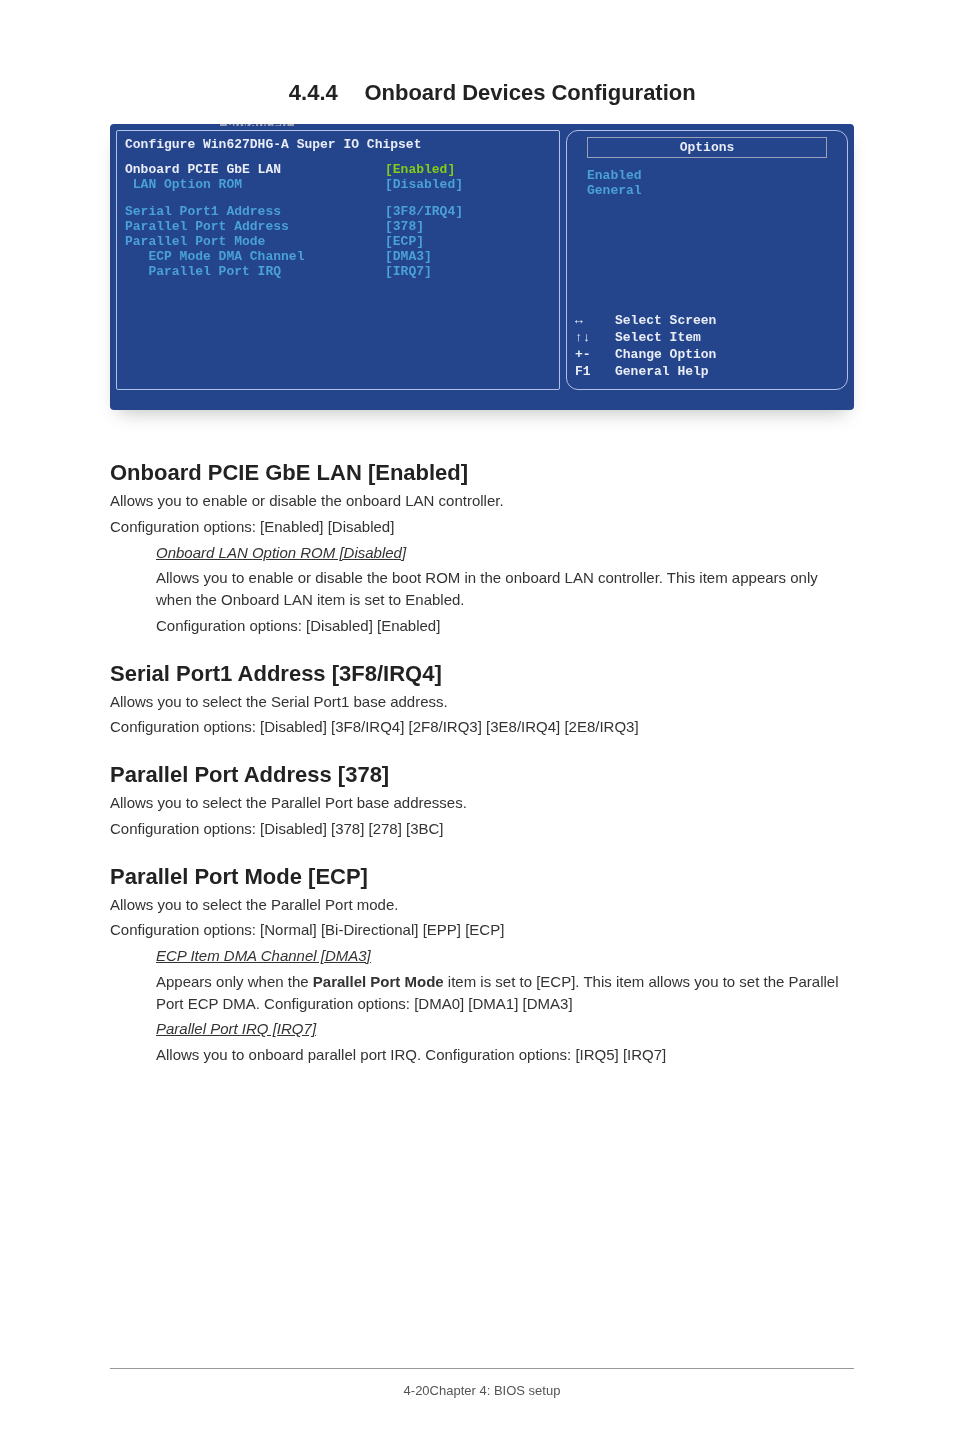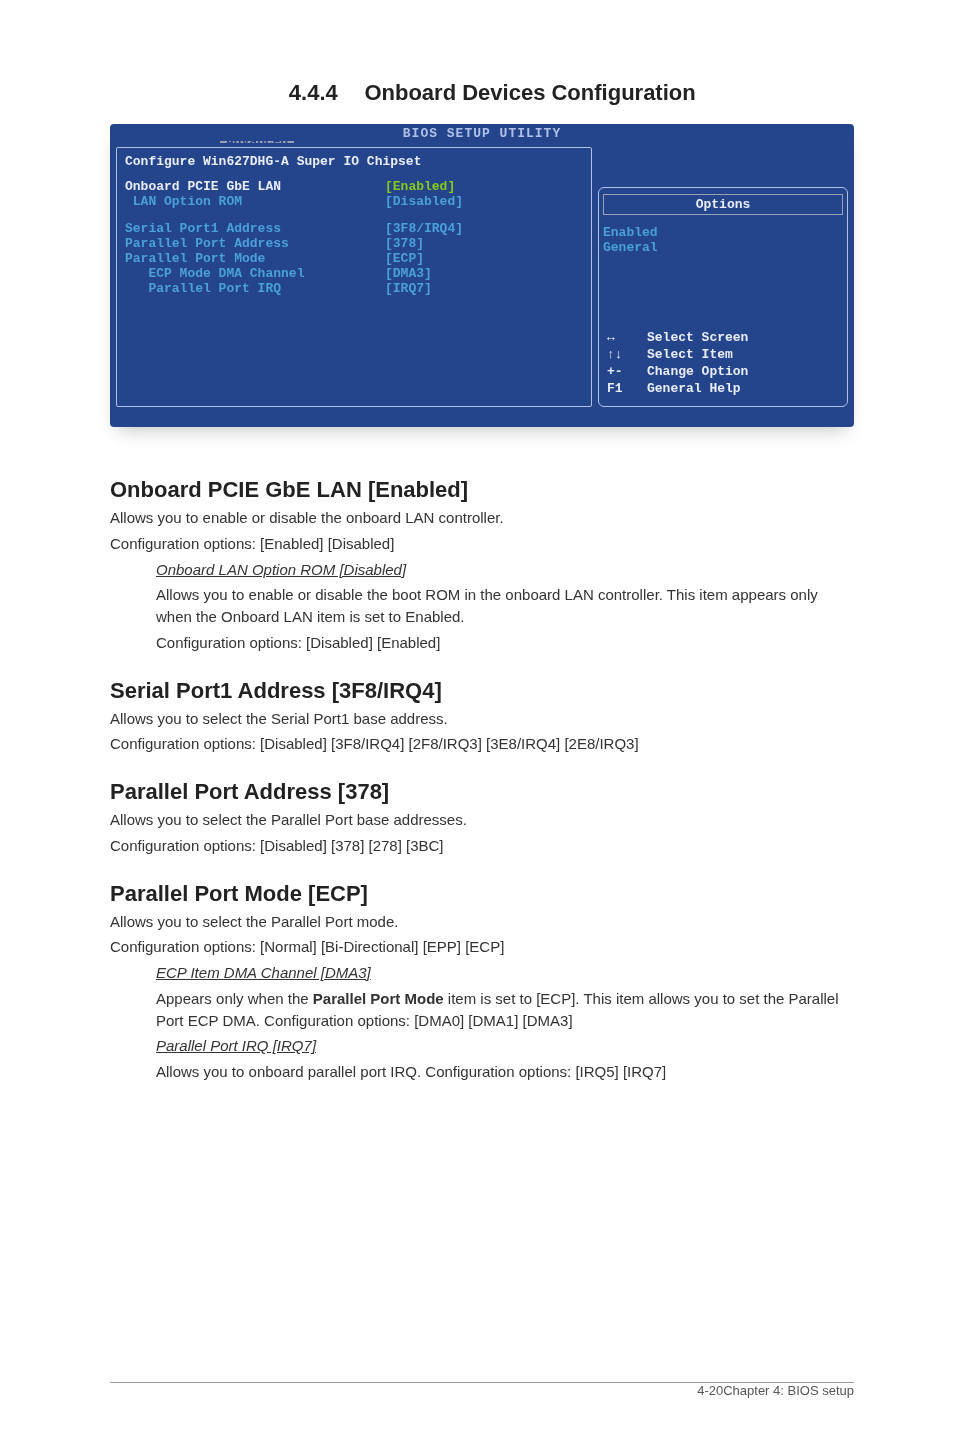--- a/index.html
+++ b/index.html
@@ -76,24 +76,23 @@
   .row .val {
     color: #4aa0d8;
   }
   .hl .label { color: #e9edf7; }
   .hl .val { color: #84cc16; }
   .blue { color: #4aa0d8; }
   .bios-right {
     width: 240px;
     margin-left: 6px;
     border: 1px solid #b0c0e8;
-    border-radius: 6px;
-    padding: 6px 4px;
+    border-radius: 12px;
+    padding: 6px 20px;
     position: relative;
-    margin-top: 40px;
   }
   .opt-header {
     background: #24448c;
     color: #e9edf7;
     text-align: center;
     border: 1px solid #9aa0b8;
     padding: 2px 0;
     margin-bottom: 10px;
   }
   .opt-body .blue { color: #4aa0d8; }
@@ -129,39 +128,38 @@
   .uline {
     font-style: italic;
     text-decoration: underline;
   }
   .footer {
     position: absolute;
     bottom: 40px;
     left: 110px;
     right: 100px;
     border-top: 1px solid #999;
-    padding-top: 0;
+    padding-top: 14px;
     font-size: 13px;
     color: #555;
     display: flex;
-    justify-content: flex-end;
+    justify-content: center;
   }
 </style>
 </head>
 <body>
 
 <div class="page">
 
   <h2 class="section-num">
     <span class="num">4.4.4</span>
     <span>Onboard Devices Configuration</span>
   </h2>
 
   <div class="bios-box">
-    <div class="bios-title">BIOS SETUP UTILITY</div>
     <div style="line-height:0;">
       <span class="bios-tab">Advanced</span>
     </div>
     <div class="bios-main">
       <div class="bios-left">
         <div class="header">Configure Win627DHG-A Super IO Chipset</div>
 
         <div class="row hl">
           <span class="label">Onboard PCIE GbE LAN</span>
           <span class="val">[Enabled]</span>

